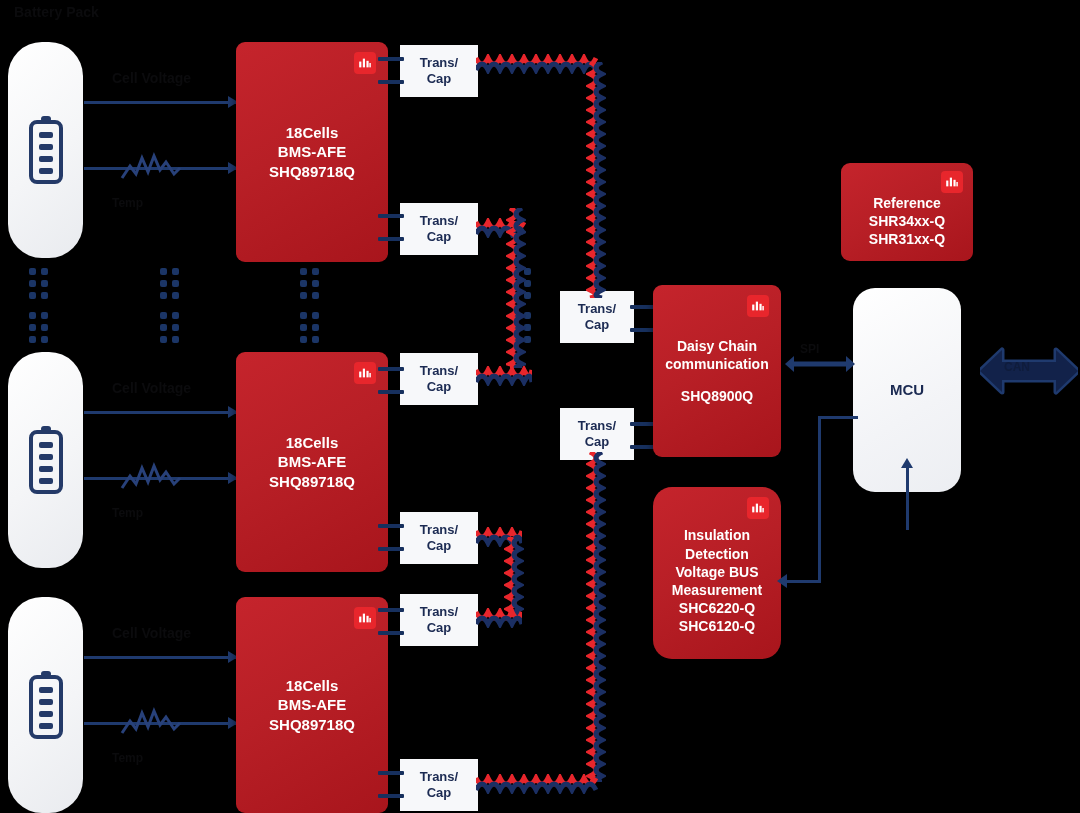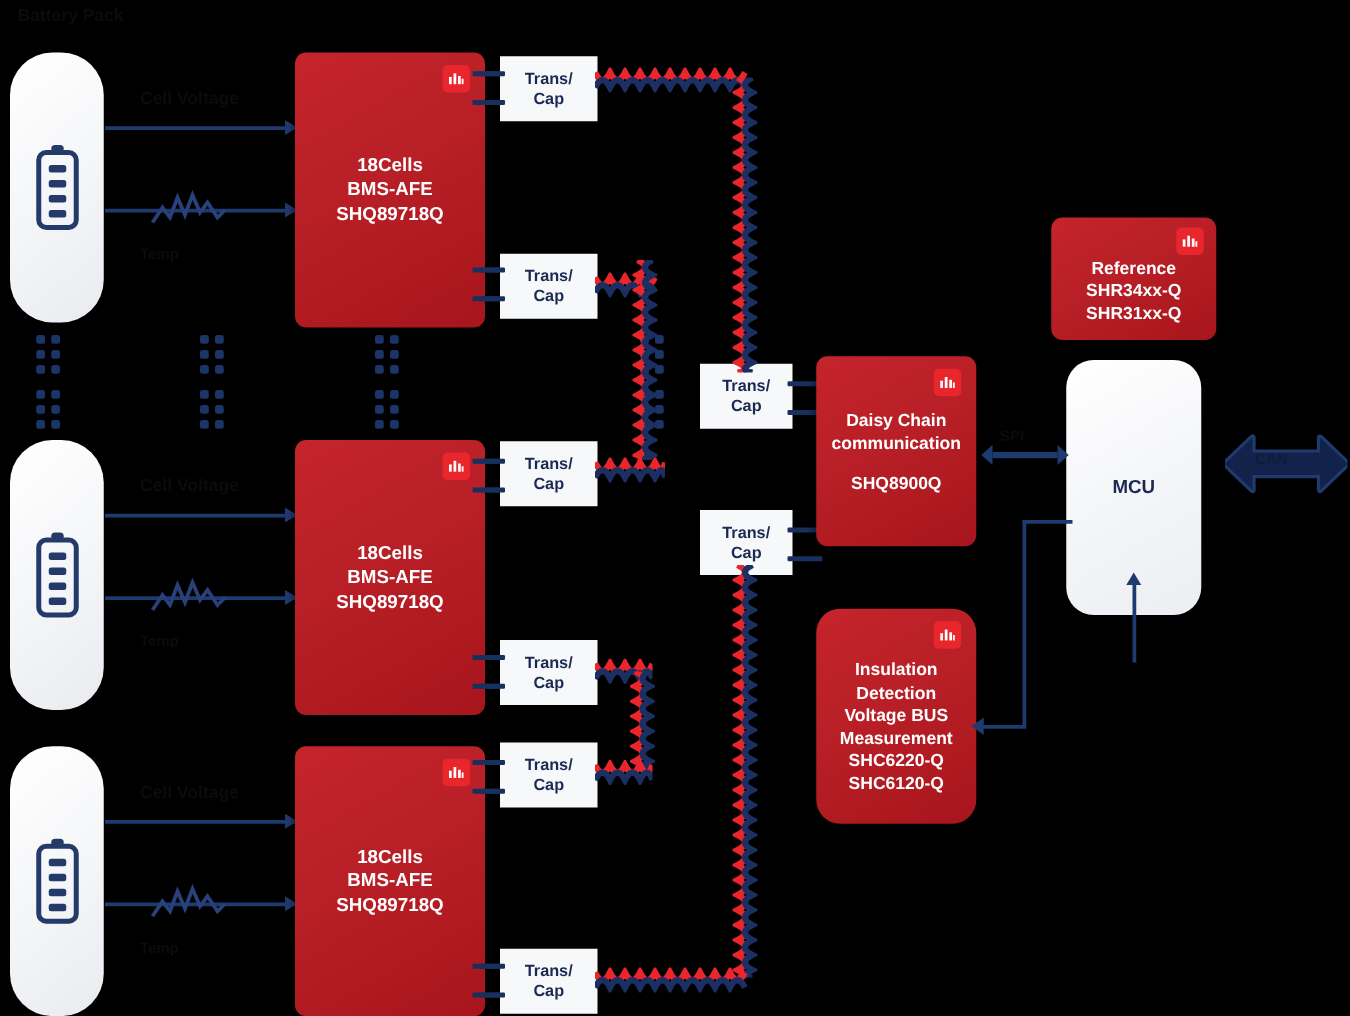--- a/index.html
+++ b/index.html
@@ -435,21 +435,21 @@
   <svg class="twist-h" style="left:476px;top:608px;width:46px;height:20px;" viewBox="0 0 46 20" preserveAspectRatio="none">
     <path d="M0 4 Q6 16 12 4 Q18 16 24 4 Q30 16 36 4 Q42 16 46 4" fill="none" stroke="#e8262c" stroke-width="5"></path>
     <path d="M0 16 Q6 4 12 16 Q18 4 24 16 Q30 4 36 16 Q42 4 46 16" fill="none" stroke="#1b2f63" stroke-width="5"></path>
   </svg>
 
   <svg class="twist-h" style="left:476px;top:774px;width:122px;height:20px;" viewBox="0 0 122 20" preserveAspectRatio="none">
     <path d="M0 4 Q6 16 12 4 Q18 16 24 4 Q30 16 36 4 Q42 16 48 4 Q54 16 60 4 Q66 16 72 4 Q78 16 84 4 Q90 16 96 4 Q102 16 108 4 Q114 16 120 4" fill="none" stroke="#e8262c" stroke-width="5"></path>
     <path d="M0 16 Q6 4 12 16 Q18 4 24 16 Q30 4 36 16 Q42 4 48 16 Q54 4 60 16 Q66 4 72 16 Q78 4 84 16 Q90 4 96 16 Q102 4 108 16 Q114 4 120 16" fill="none" stroke="#1b2f63" stroke-width="5"></path>
   </svg>
 
-  <div class="node chip" style="left:653px;top:285px;width:128px;height:152px;">
+  <div class="node chip" style="left:653px;top:285px;width:128px;height:172px;">
     <div class="chip-logo">
       <svg viewBox="0 0 22 22" width="16" height="16">
           <rect x="3" y="9" width="3" height="8" fill="#fff"></rect>
           <rect x="8" y="5" width="3" height="12" fill="#fff"></rect>
           <rect x="13" y="8" width="3" height="9" fill="#fff"></rect>
           <rect x="17" y="11" width="2" height="6" fill="#fff"></rect>
         </svg>
     </div>
     <div class="txt" style="font-size:14px;">
       <div>Daisy Chain</div>
@@ -471,21 +471,21 @@
     <div class="txt" style="font-size:14px;padding-top:16px;">
       <div>Insulation</div>
       <div>Detection</div>
       <div>Voltage BUS</div>
       <div>Measurement</div>
       <div>SHC6220-Q</div>
       <div>SHC6120-Q</div>
     </div>
   </div>
 
-  <div class="node chip" style="left:841px;top:174px;width:132px;height:98px;">
+  <div class="node chip" style="left:841px;top:163px;width:132px;height:98px;">
     <div class="chip-logo" style="top:8px;right:10px;">
       <svg viewBox="0 0 22 22" width="16" height="16">
           <rect x="3" y="9" width="3" height="8" fill="#fff"></rect>
           <rect x="8" y="5" width="3" height="12" fill="#fff"></rect>
           <rect x="13" y="8" width="3" height="9" fill="#fff"></rect>
           <rect x="17" y="11" width="2" height="6" fill="#fff"></rect>
         </svg>
     </div>
     <div class="txt" style="font-size:14px;padding-top:18px;">
       <div>Reference</div>

